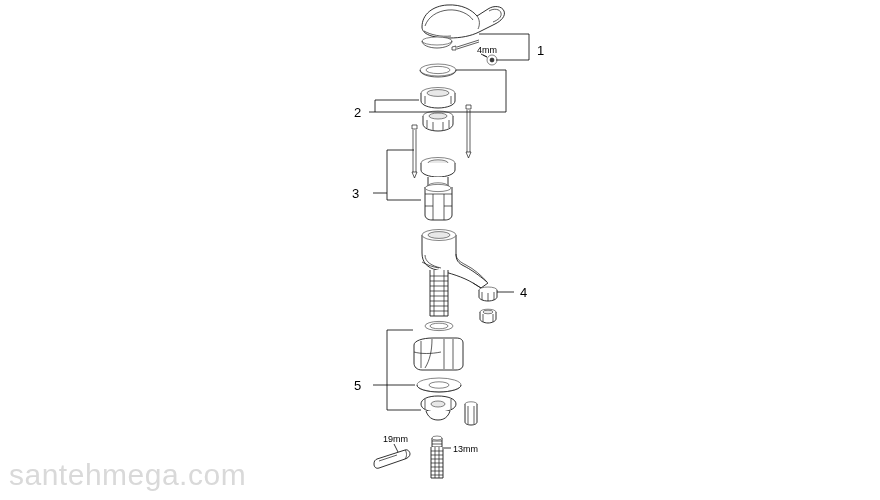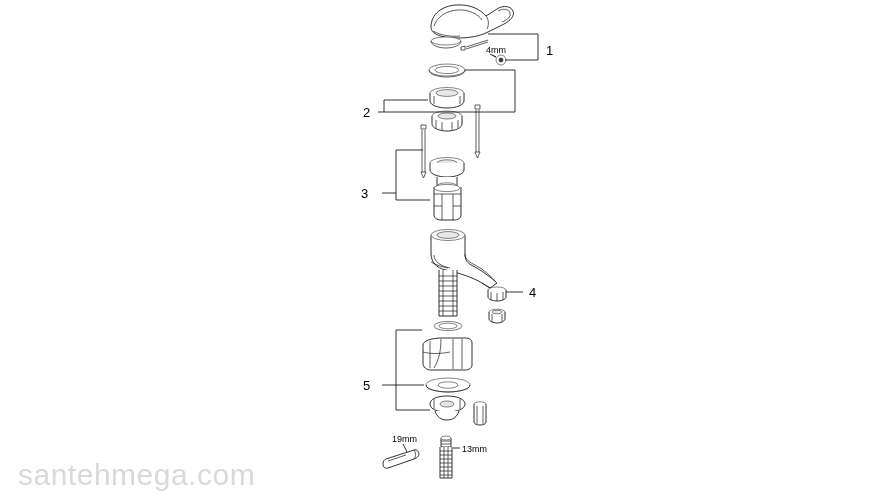--- a/index.html
+++ b/index.html
@@ -9,21 +9,21 @@
   }
   body {
     width: 880px;
     height: 500px;
     font-family: "Liberation Sans", sans-serif;
     position: relative;
     overflow: hidden;
   }
   #stage {
     position: absolute;
-    left: 10px; top: 0;
+    left: 1px; top: 0;
     width: 701px;
     height: 500px;
   }
   svg.diagram {
     position: absolute;
     left: 0; top: 0;
     width: 880px;
     height: 500px;
   }
   .wm {

